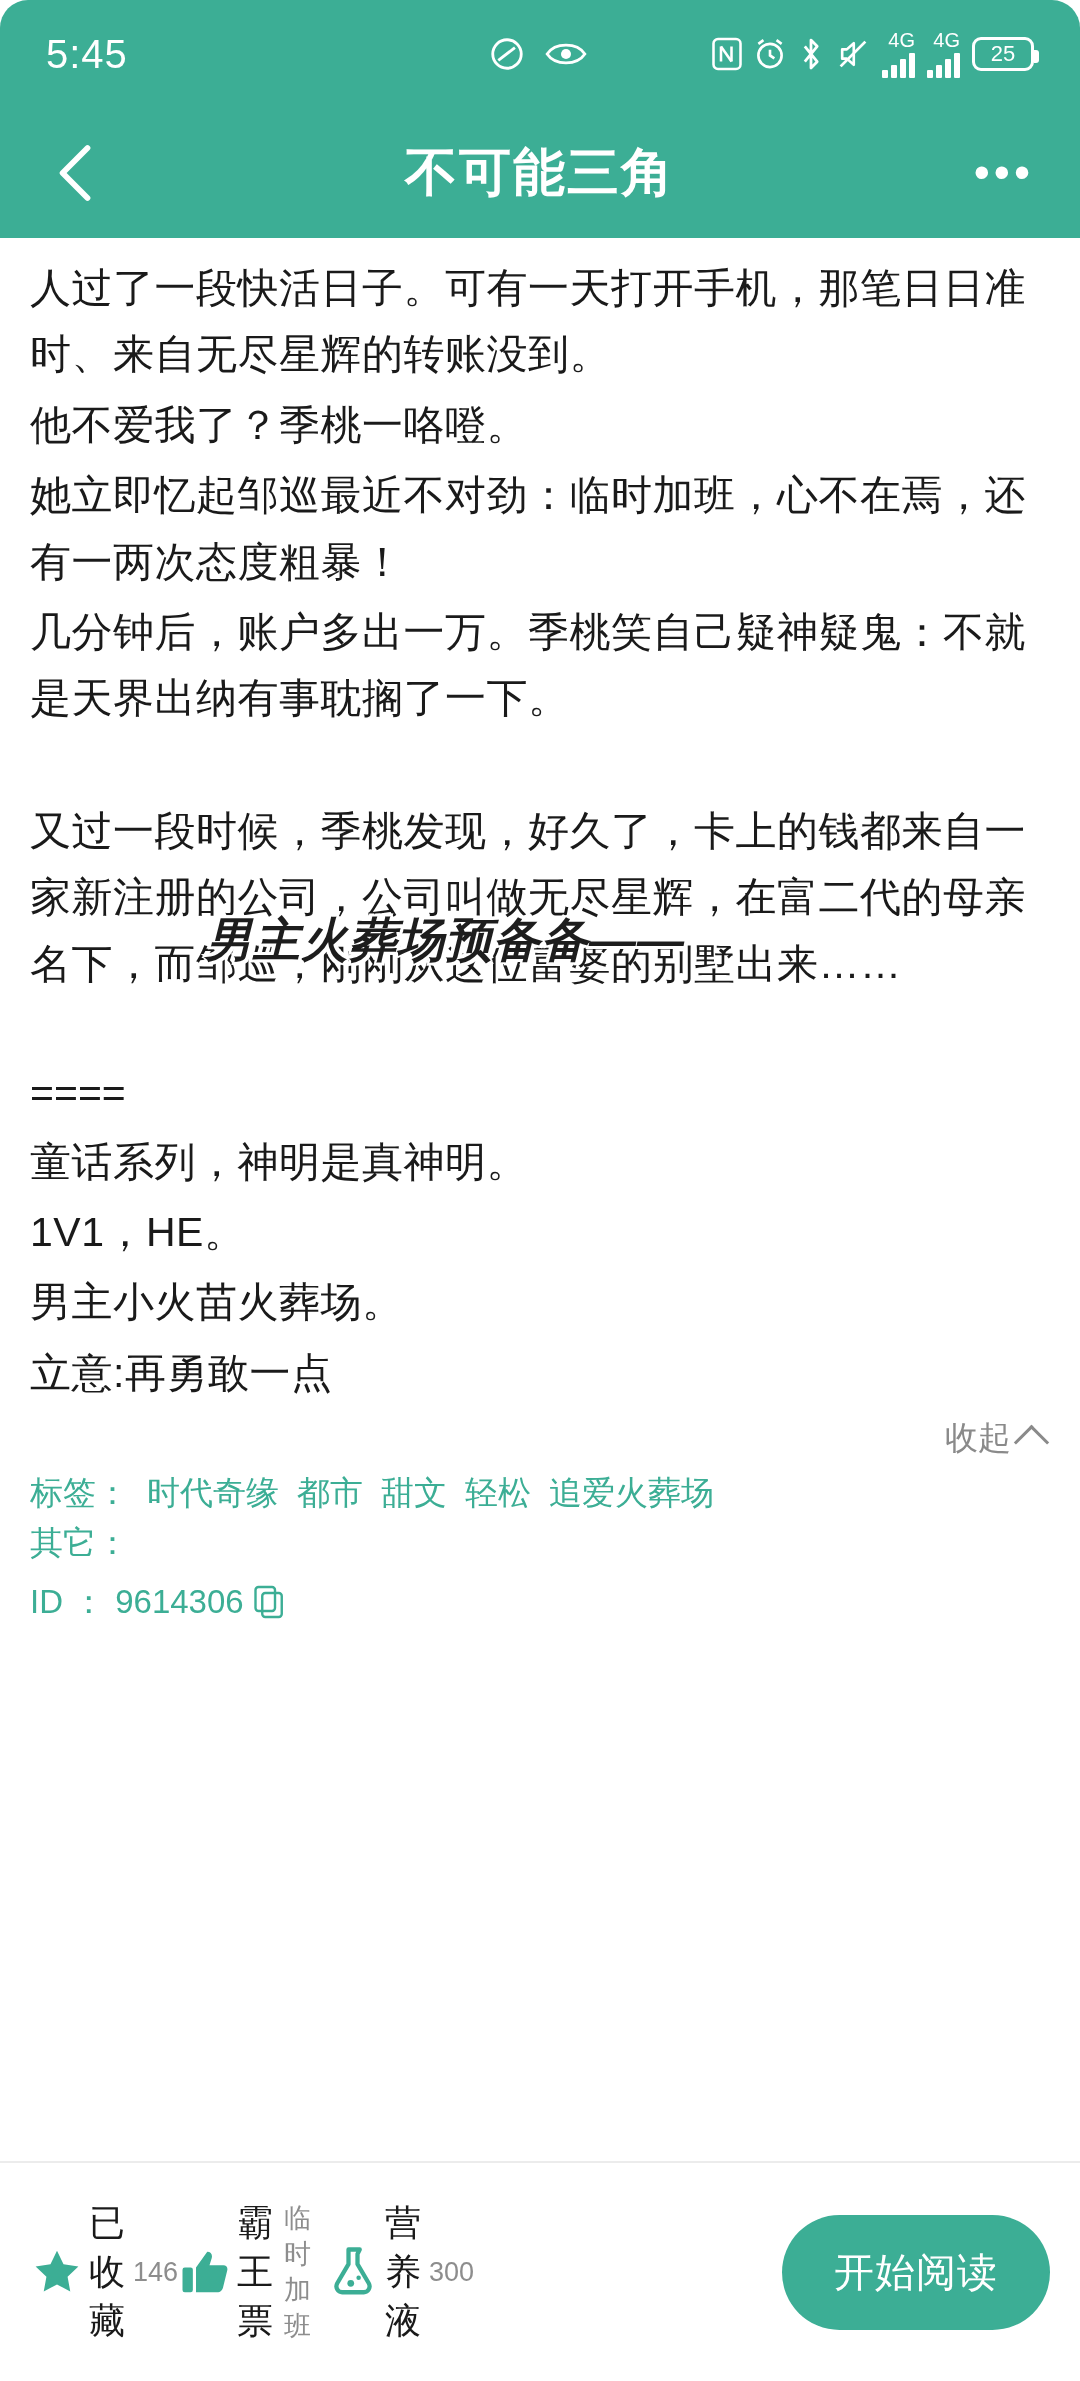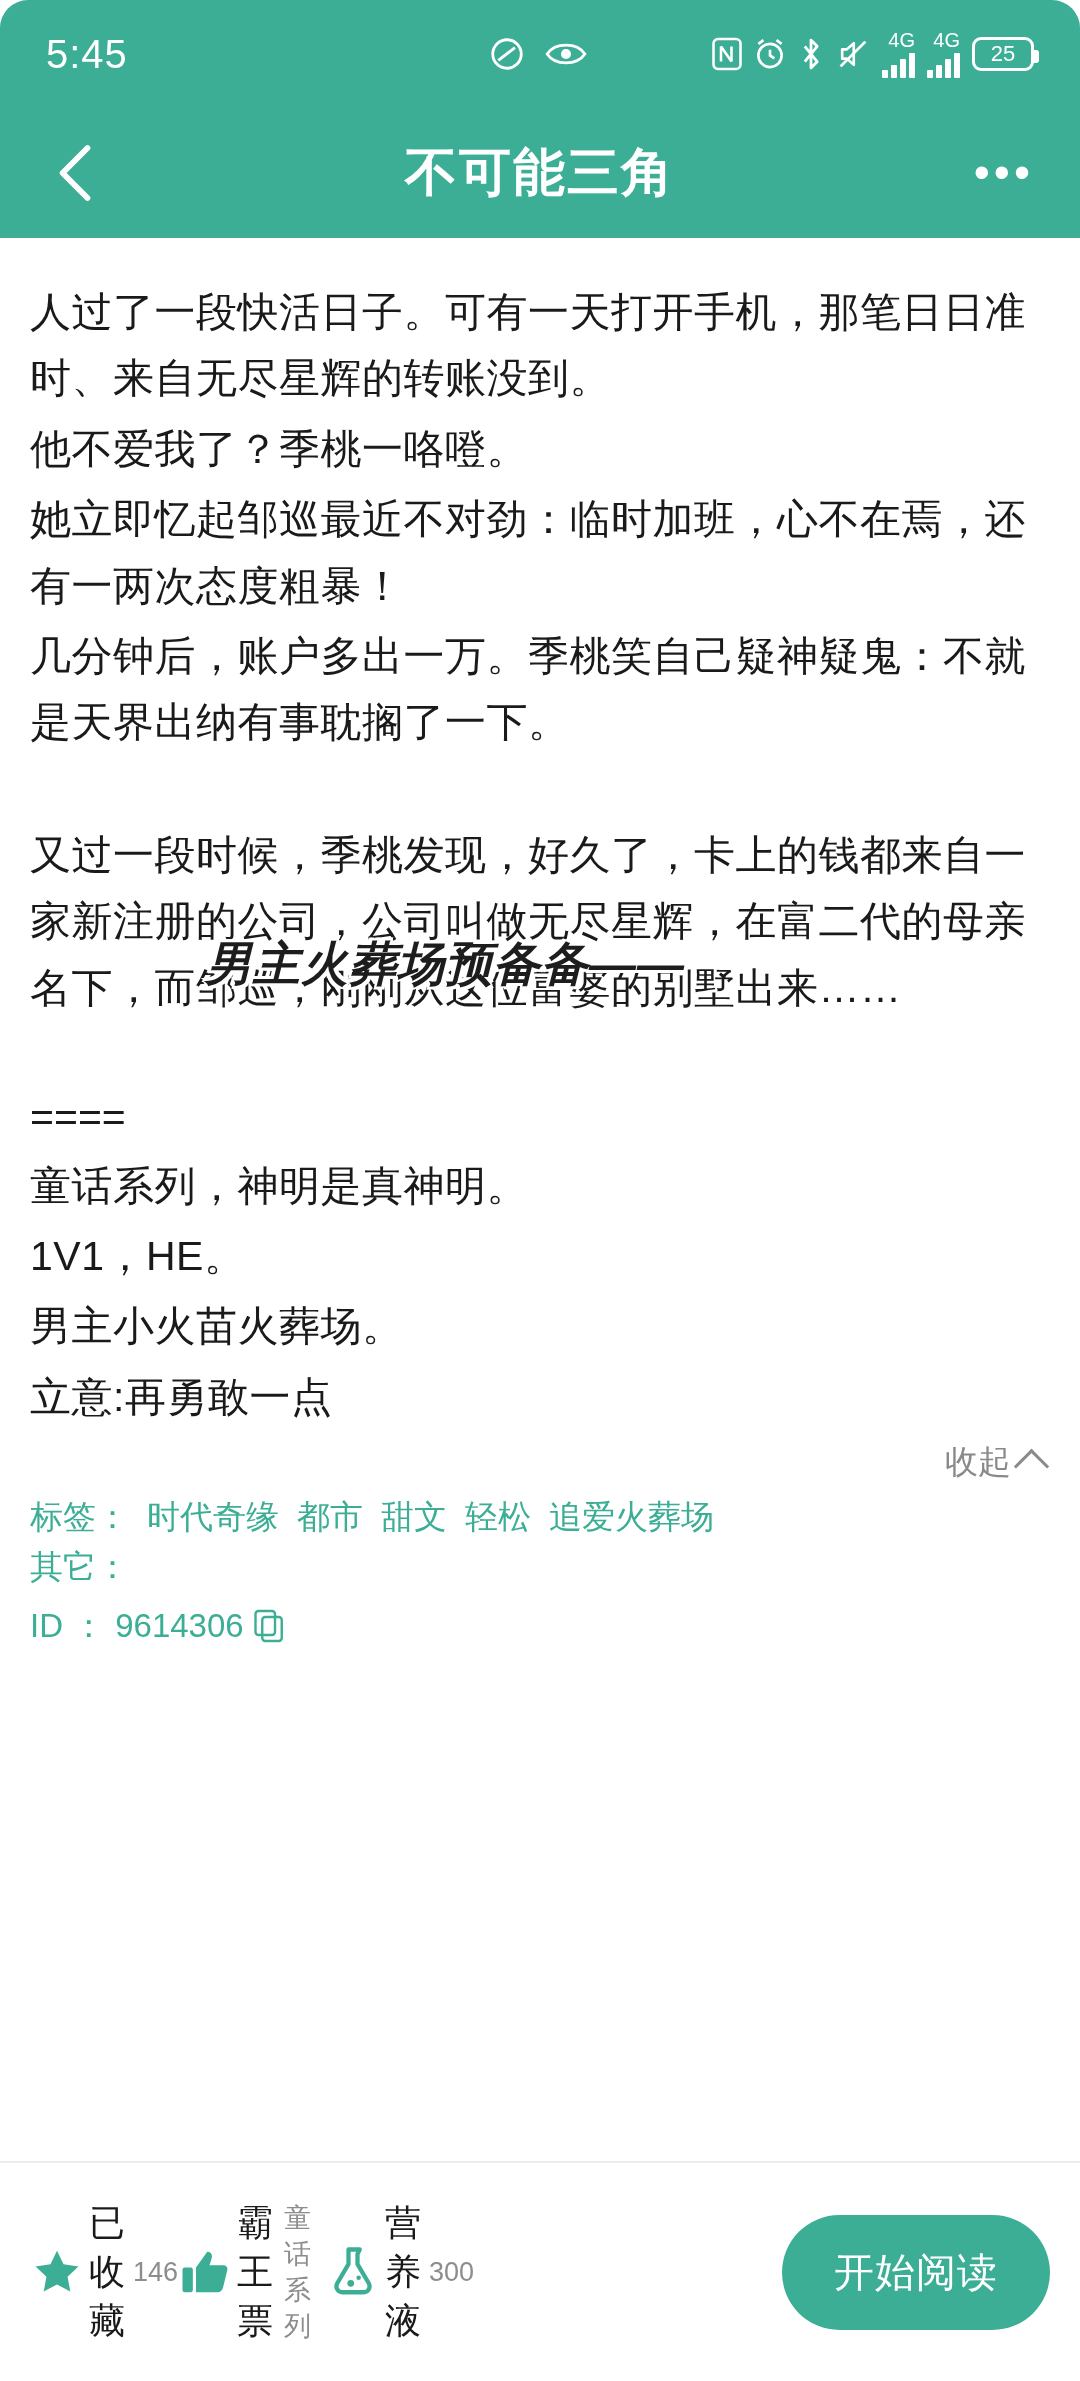--- a/index.html
+++ b/index.html
@@ -140,21 +140,21 @@
   }
 
   
   .content {
     position: absolute;
     top: 238px;
     left: 0;
     right: 0;
     bottom: 220px;
     background: #ffffff;
-    padding: 41px 30px 0 30px;
+    padding: 17px 30px 0 30px;
     box-sizing: border-box;
     overflow: hidden;
   }
   .para {
     font-size: 41px;
     line-height: 1.62;
     color: #1a1a1a;
     margin: 0 0 4px 0;
     letter-spacing: 0.5px;
   }
@@ -430,21 +430,21 @@
     </div>
 
     <div class="bb-item">
       <span class="bb-icon">
         <svg width="54" height="54" viewBox="0 0 24 24">
             <path d="M8 21 V10 l5-7 c1.6 0 2.4 1.2 2 2.8 L14 9 h6.2 c1.2 0 2 1 1.7 2.2 l-1.8 7.3 c-.3 1.4-1.2 2.5-2.7 2.5z" fill="#3cae95"></path>
             <rect x="2" y="10" width="4.6" height="11" rx="1" fill="#3cae95"></rect>
           </svg>
       </span>
       <span class="bb-label">霸王票</span>
-      <span class="bb-sub">童话系列</span>
+      <span class="bb-sub">临时加班</span>
     </div>
 
     <div class="bb-item">
       <span class="bb-icon">
         <svg width="54" height="54" viewBox="0 0 24 24">
             <path d="M10 2 h5 l-1 2 v4.5 l5 8.5 c1 1.8 -.2 4 -2.2 4 H7.2 C5.2 21 4 18.8 5 17 l5-8.5 V4z" fill="none" stroke="#3cae95" stroke-width="1.9" stroke-linejoin="round"></path>
             <circle cx="11" cy="17" r="1.5" fill="#3cae95"></circle>
             <circle cx="14.5" cy="14.5" r="1" fill="#3cae95"></circle>
           </svg>
       </span>

